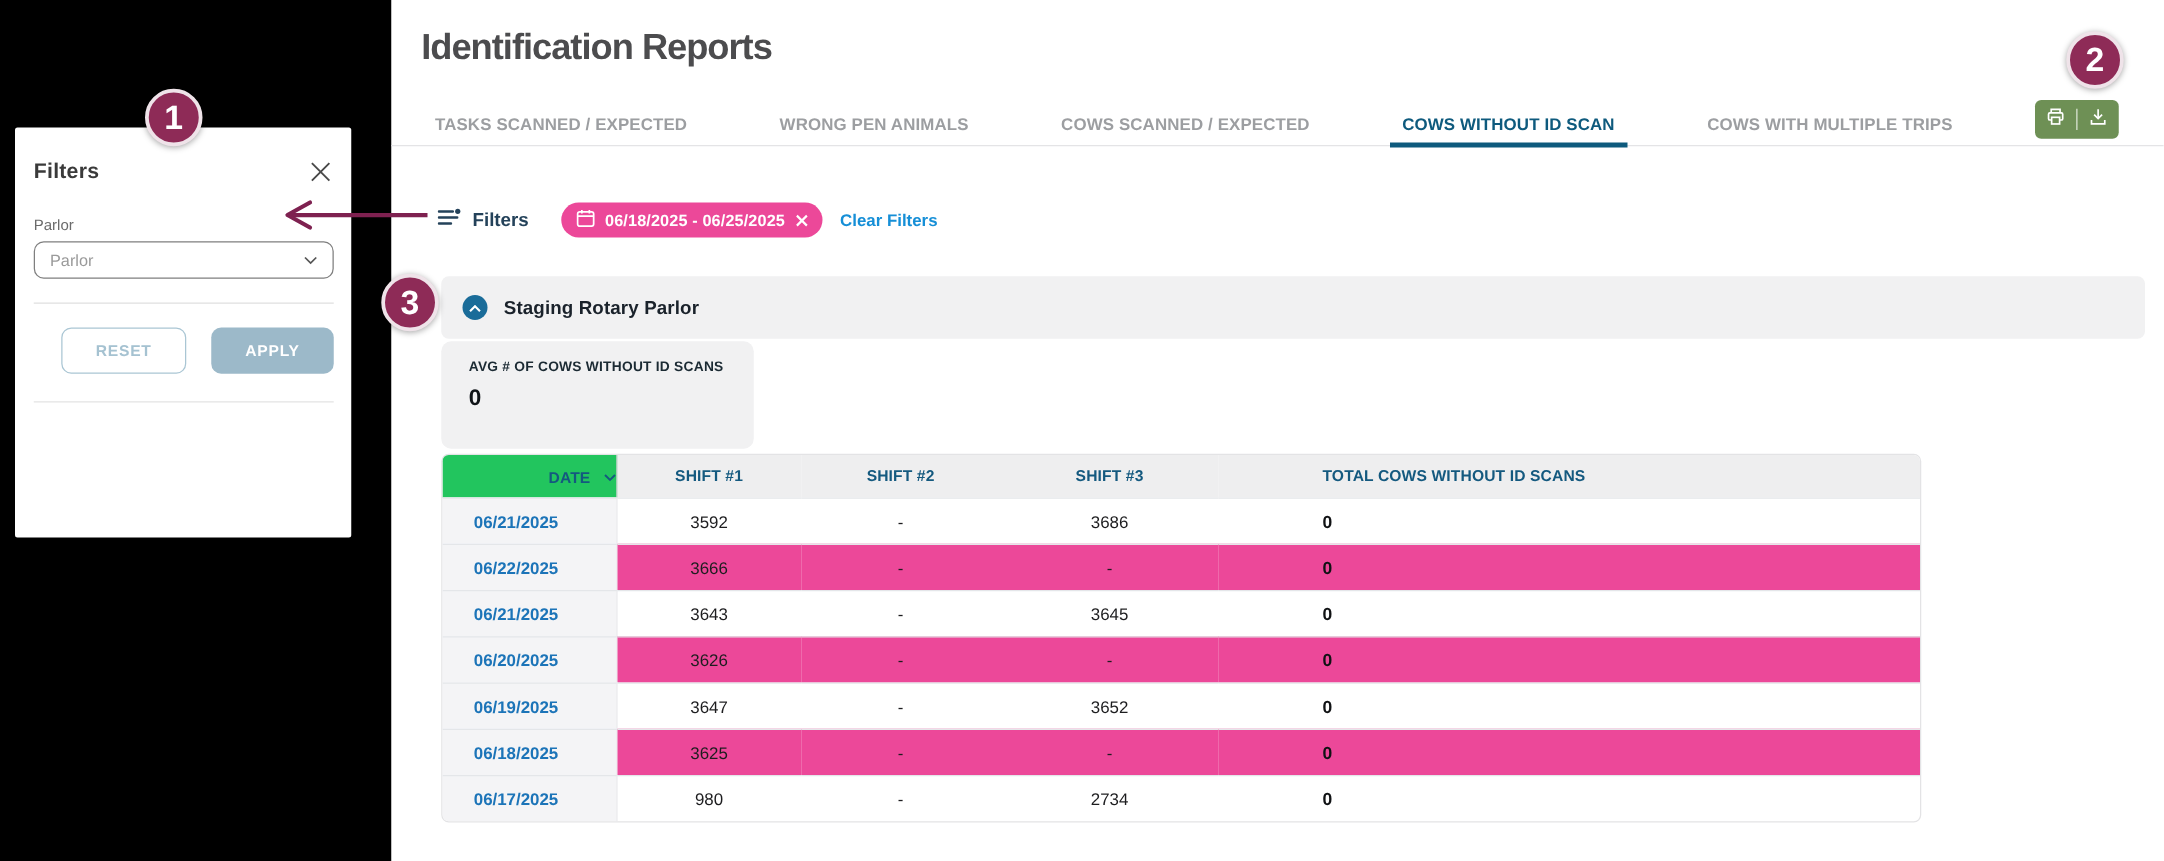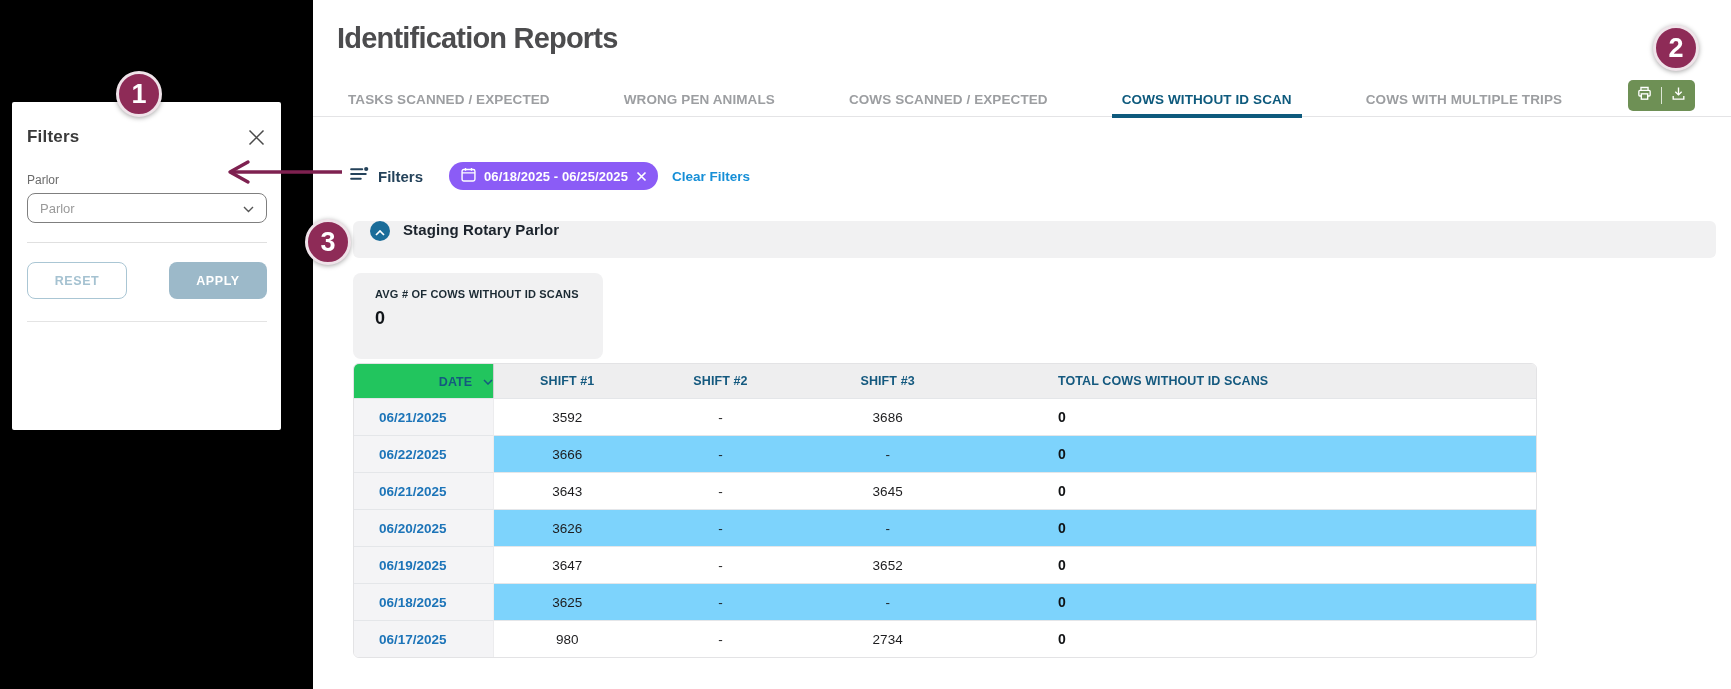--- a/index.html
+++ b/index.html
@@ -28,21 +28,21 @@
     display:flex; align-items:center; gap:7px; padding:0 8px; cursor:pointer;
   }
   .fp-input .val { font-size:13px; font-weight:700; color:#3c3c3c; letter-spacing:-.2px; }
   .fp-parlor { margin-top:25px; }
   .fp-select {
     height:30px; border:1px solid #7f7f7f; border-radius:8px;
     display:flex; align-items:center; justify-content:space-between; padding:0 12px; cursor:pointer;
   }
   .fp-select .ph { font-size:13px; color:#9a9a9a; }
   .fp-divider  { border-top:1px solid #e0e0e0; margin-top:19px; }
-  .fp-actions  { display:flex; justify-content:space-between; gap:20px; margin-top:19px; }
+  .fp-actions  { display:flex; justify-content:flex-end; gap:20px; margin-top:19px; }
   .btn-reset {
     width:100px; height:37px; background:#fff; border:1.5px solid #aac6d4; border-radius:8px;
     color:#a5c2d1; font-weight:700; font-size:12.5px; letter-spacing:.6px; cursor:pointer;
     font-family:"Liberation Sans",sans-serif;
   }
   .btn-apply {
     width:98px; height:37px; background:#9cb9c9; border:none; border-radius:8px;
     color:#fff; font-weight:700; font-size:12.5px; letter-spacing:.6px; cursor:pointer;
     font-family:"Liberation Sans",sans-serif;
   }
@@ -83,31 +83,31 @@
     position:absolute; left:1315px; top:80px; height:31px; display:flex; align-items:center;
     background:#6E9055; border-radius:5px; z-index:10;
   }
   .export-btn { width:33px; height:31px; display:flex; align-items:center; justify-content:center; cursor:pointer; }
   .export-divider { width:1px; height:17px; background:#dde6d6; }
 
   
   .filter-bar { position:absolute; left:37px; top:162px; height:28px; display:flex; align-items:center; }
   .fb-label { margin-left:9px; font-size:15px; font-weight:700; color:#24425a; }
   .chip {
-    margin-left:26px; height:28px; background:#8b5cf6; border-radius:14px;
+    margin-left:26px; height:28px; background:#ec4899; border-radius:14px;
     display:flex; align-items:center; gap:8px; padding:0 11px 0 12px;
     color:#fff; font-size:13px; font-weight:700; cursor:pointer; letter-spacing:.1px;
   }
   .chip-close { display:flex; align-items:center; cursor:pointer; }
   .clear-link { margin-left:14px; font-size:13.5px; font-weight:700; color:#168FD7; cursor:pointer; }
 
   
   .section-bar {
-    position:absolute; left:40px; top:221px; width:1363px; height:37px;
-    background:#f1f1f2; border-radius:6px; display:flex; align-items:flex-start; padding-left:17px;
+    position:absolute; left:40px; top:221px; width:1363px; height:50px;
+    background:#f1f1f2; border-radius:6px; display:flex; align-items:center; padding-left:17px;
   }
   .collapse-circle {
     width:20px; height:20px; border-radius:50%; background:#1A6C99;
     display:flex; align-items:center; justify-content:center; cursor:pointer;
   }
   .section-title { margin-left:13px; font-size:15px; font-weight:700; color:#1a222b; letter-spacing:.1px; }
 
   
   .summary-card {
     position:absolute; left:40px; top:273px; width:250px; height:86px;
@@ -131,21 +131,21 @@
     border-right:1px solid #cfcfd1; cursor:pointer;
   }
   th.total-h { text-align:left; padding-left:83px; }
   td { height:37px; padding:0; border-top:1px solid #e4e6e9; font-size:13.5px; color:#1d1d1f; }
   td.date-cell {
     background:#f4f4f6; color:#1C74B8; font-weight:700; padding-left:25px;
     border-right:1px solid #ececee; cursor:pointer;
   }
   td.shift { text-align:center; }
   td.total-cell { padding-left:83px; font-weight:700; color:#101214; font-size:14px; }
-  tr.striped td.shift, tr.striped td.total-cell { background:#7dd3fc; }
+  tr.striped td.shift, tr.striped td.total-cell { background:#ec4899; }
   .sort-ic { margin-left:7px; vertical-align:1px; }
 </style>
 </head>
 <body>
 
 <div class="black-panel"></div>
 
 <div class="filters-panel">
   <div class="fp-head">
     <div class="fp-title">Filters</div>

